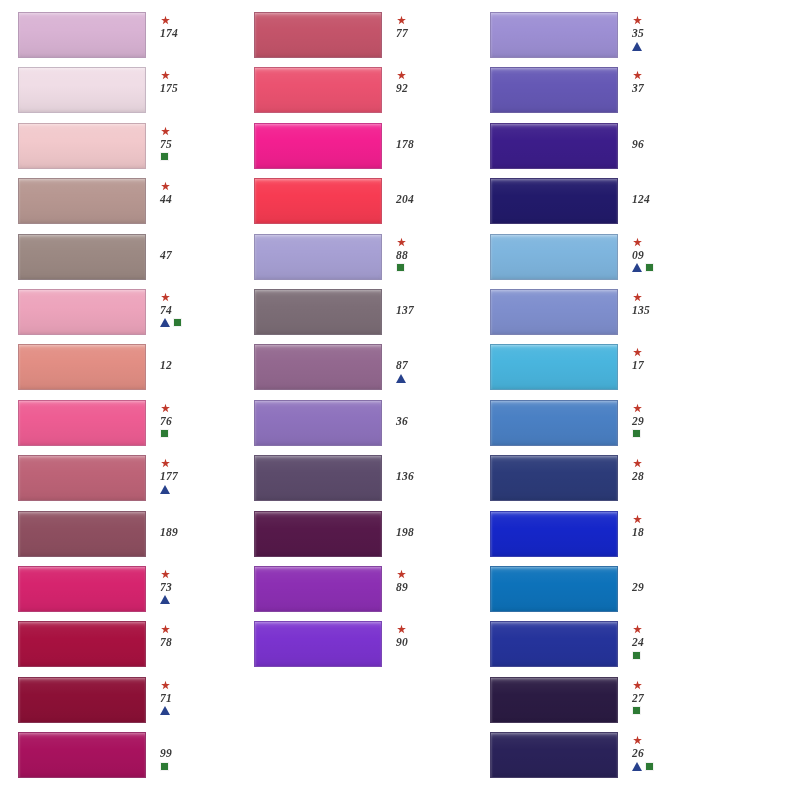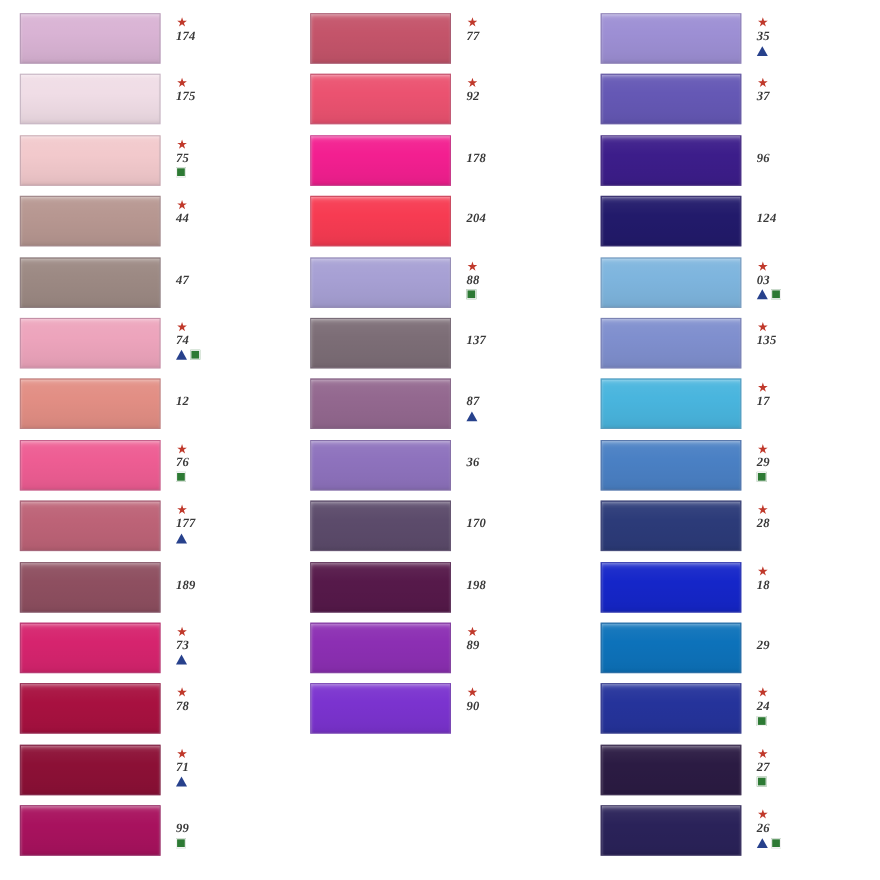--- a/index.html
+++ b/index.html
@@ -15,21 +15,20 @@
     font-family: "Liberation Sans", sans-serif;
     overflow: hidden;
   }
 
   #chart-sheet {
     position: relative;
     width: 800px;
     height: 800px;
     background: #ffffff;
     display: flex;
-    justify-content: space-between;
     padding: 12px 18px 10px 18px;
   }
 
   .swatch-column {
     display: flex;
     flex-direction: column;
     justify-content: flex-start;
     width: 236px;
   }
 
@@ -357,21 +356,21 @@
         <div class="swatch-chip" style="background: rgb(142, 114, 189);"></div>
         <div class="swatch-meta">
           <span class="star-icon"></span>
           <span class="swatch-number">36</span>
         </div>
       </div>
       <div class="swatch-row">
         <div class="swatch-chip" style="background: rgb(92, 75, 107);"></div>
         <div class="swatch-meta">
           <span class="star-icon"></span>
-          <span class="swatch-number">170</span>
+          <span class="swatch-number">136</span>
         </div>
       </div>
       <div class="swatch-row">
         <div class="swatch-chip" style="background: rgb(86, 25, 74);"></div>
         <div class="swatch-meta">
           <span class="star-icon"></span>
           <span class="swatch-number">198</span>
         </div>
       </div>
       <div class="swatch-row">
@@ -438,21 +437,21 @@
         </div>
       </div>
       <div class="swatch-row">
         <div class="swatch-chip" style="background: rgb(126, 181, 222);"></div>
         <div class="swatch-meta">
           <span class="star-icon">
             <svg width="11" height="11" viewBox="0 0 24 24" aria-hidden="true">
               <path d="M12 1.6 L14.3 8.6 L21.6 8.6 L15.7 12.9 L18 20 L12 15.6 L6 20 L8.3 12.9 L2.4 8.6 L9.7 8.6 Z" fill="#c0392b"></path>
             </svg>
           </span>
-          <span class="swatch-number">03</span>
+          <span class="swatch-number">09</span>
           <div class="badge-row">
             <span class="triangle-icon" style="border-bottom-color: rgb(39, 65, 140);"></span>
             <span class="square-icon" style="background: rgb(45, 122, 52);"></span>
           </div>
         </div>
       </div>
       <div class="swatch-row">
         <div class="swatch-chip" style="background: rgb(127, 143, 206);"></div>
         <div class="swatch-meta">
           <span class="star-icon">

